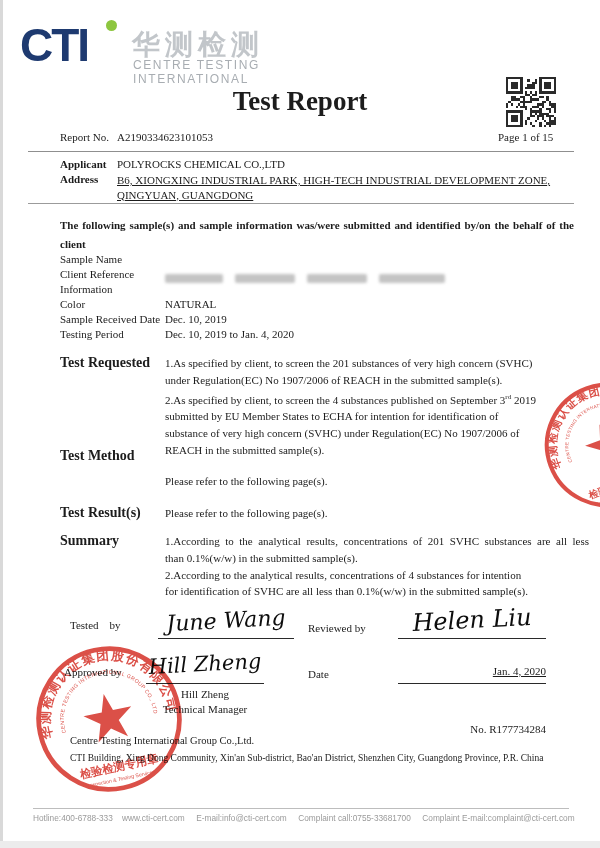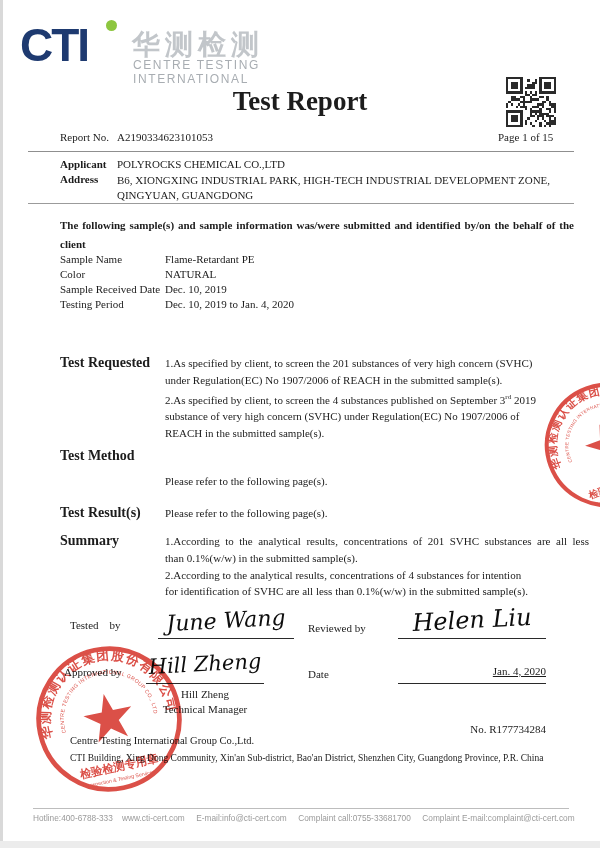--- a/index.html
+++ b/index.html
@@ -300,53 +300,59 @@
 
   <div class="lbl" style="top:131px;">Report No.</div>
   <div class="val" style="top:131px;">A2190334623101053</div>
   <div class="abs small" style="top:131px; left:498px;">Page 1 of 15</div>
 
   <div class="abs hr1"></div>
 
   <div class="lbl b" style="top:158px;">Applicant</div>
   <div class="val" style="top:158px;">POLYROCKS CHEMICAL CO.,LTD</div>
   <div class="lbl b" style="top:173px;">Address</div>
-  <div class="val" style="top:173px; width:448px; line-height:14.5px;">B6, XIONGXING INDUSTRIAL PARK, HIGH-TECH INDUSTRIAL DEVELOPMENT ZONE, QINGYUAN, GUANGDONG</div>
+  <div class="val" style="top:173px; width:448px; line-height:14.5px;text-decoration:underline;">B6, XIONGXING INDUSTRIAL PARK, HIGH-TECH INDUSTRIAL DEVELOPMENT ZONE, QINGYUAN, GUANGDONG</div>
 
   <div class="abs hr2"></div>
 
   <div class="abs intro">
     <div class="l1">The following sample(s) and sample information was/were submitted and identified by/on the behalf of the</div>
     <div>client</div>
   </div>
 
   <div class="abs sample">
     <div class="srow">
       <div class="sl">Sample Name</div>
-      <div class="sv">Flame-Retardant PE</div>
+    </div>
+    <div class="srow">
+      <div class="sl">Client Reference Information</div>
+      <div class="sv blobs">
+        <span class="blob" style="width:58px;"></span><span class="blob" style="width:60px;"></span><span class="blob" style="width:60px;"></span><span class="blob" style="width:66px;"></span>
+      </div>
     </div>
     <div class="srow">
       <div class="sl">Color</div>
       <div class="sv">NATURAL</div>
     </div>
     <div class="srow">
       <div class="sl">Sample Received Date</div>
       <div class="sv">Dec. 10, 2019</div>
     </div>
     <div class="srow">
       <div class="sl">Testing Period</div>
       <div class="sv">Dec. 10, 2019 to Jan. 4, 2020</div>
     </div>
   </div>
 
   <div class="sec-lbl" style="top:355px;">Test Requested</div>
   <div class="sec-content" style="top:355px; width:400px;">
     <div>1.As specified by client, to screen the 201 substances of very high concern (SVHC)</div>
     <div>under Regulation(EC) No 1907/2006 of REACH in the submitted sample(s).</div>
     <div><span>2.As specified by client, to screen the 4 substances published on September 3</span><sup>rd</sup><span> 2019</span></div>
+    <div>submitted by EU Member States to ECHA for intention for identification of</div>
     <div>substance of very high concern (SVHC) under Regulation(EC) No 1907/2006 of</div>
     <div>REACH in the submitted sample(s).</div>
   </div>
 
   <div class="sec-lbl" style="top:448px;">Test Method</div>
   <div class="sec-content" style="top:473px;">Please refer to the following page(s).</div>
 
   <div class="sec-lbl" style="top:505px;">Test Result(s)</div>
   <div class="sec-content" style="top:505px;">Please refer to the following page(s).</div>
 

